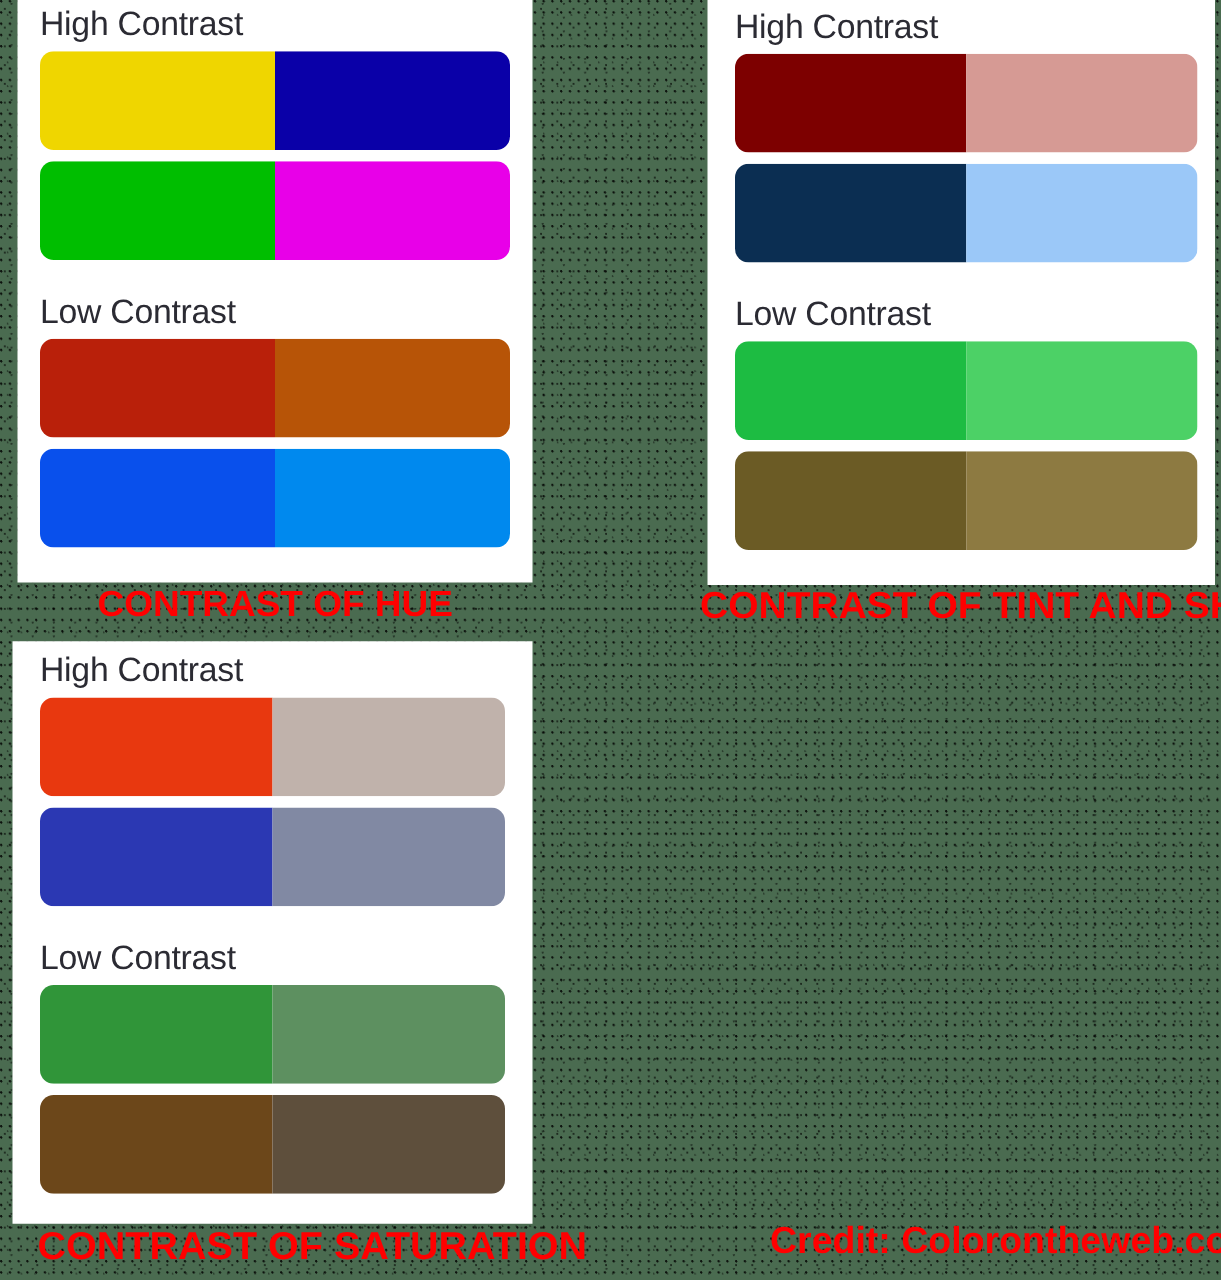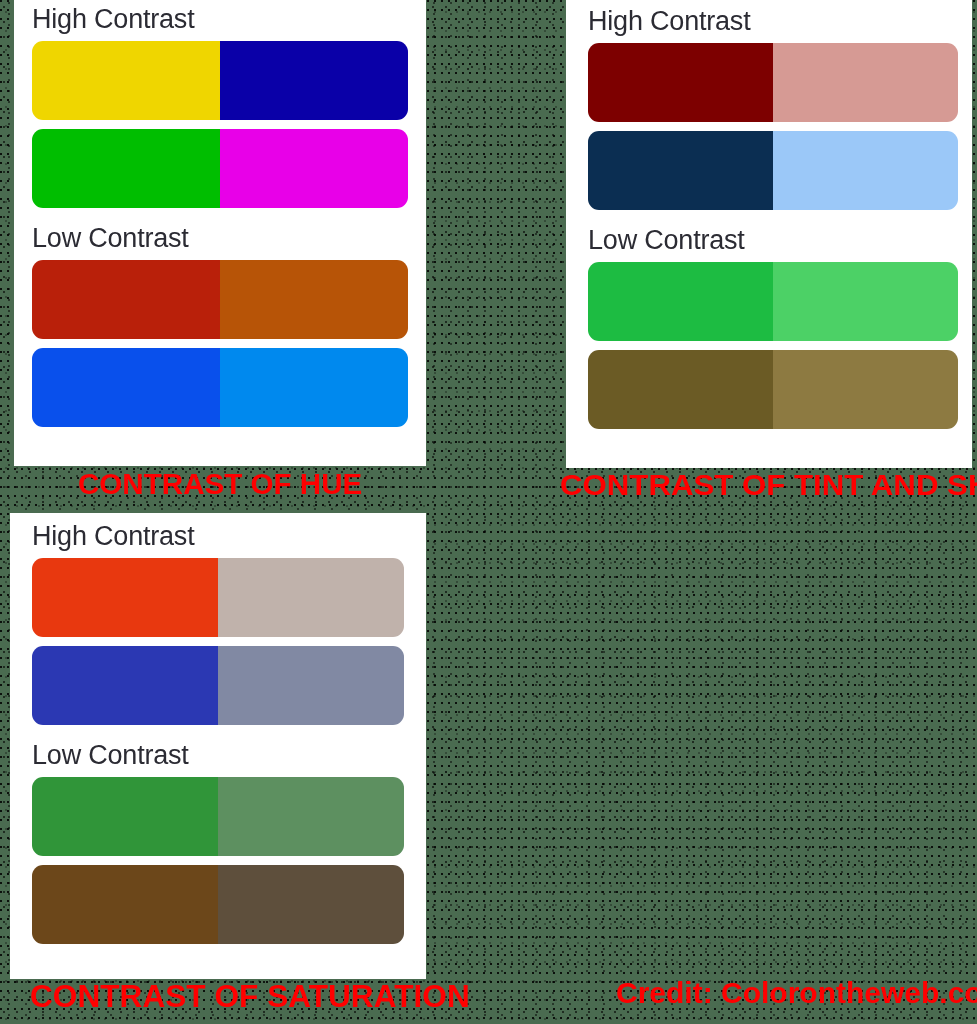--- a/index.html
+++ b/index.html
@@ -70,21 +70,21 @@
     left: 18px;
     right: 18px;
     top: 6px;
   }
   #panel-tintshade .panel-inner { left: 22px; right: 14px; top: 8px; }
   #panel-saturation .panel-inner { left: 22px; right: 22px; top: 10px; }
 
   .group { margin-bottom: 2px; }
   .group .section-heading { margin: 0 0 8px 0; }
   .group .swatch-row + .swatch-row { margin-top: 9px; }
-  .group + .group { margin-top: 17px; }
+  .group + .group { margin-top: 28px; }
 
   
   .caption {
     position: absolute;
     z-index: 3;
     color: #ff0000;
     font-family: "Liberation Sans Narrow", "Liberation Sans", sans-serif;
     font-weight: bold;
     font-style: normal;
     letter-spacing: 0px;

